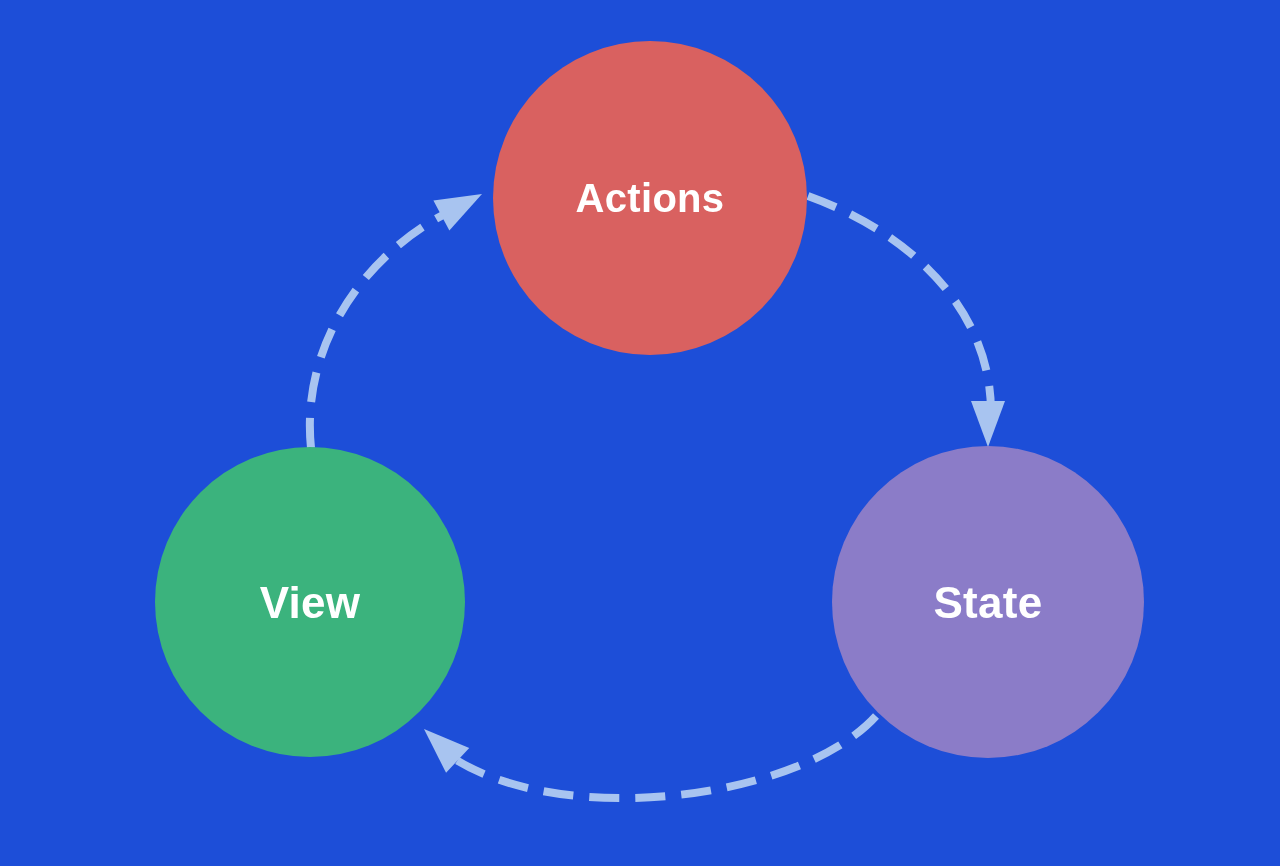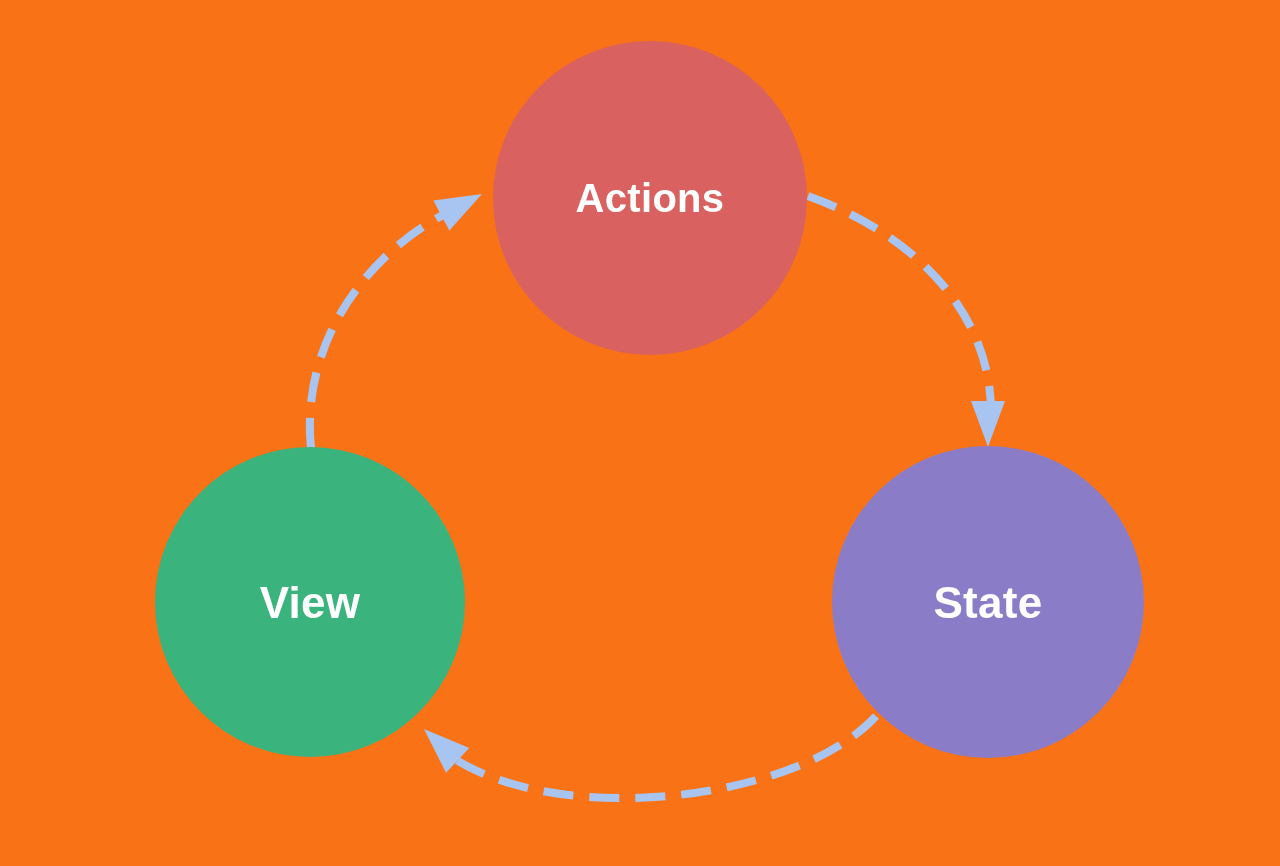--- a/index.html
+++ b/index.html
@@ -34,21 +34,21 @@
     fill: #ffffff;
     text-anchor: middle;
     dominant-baseline: central;
     paint-order: stroke;
     letter-spacing: 0.3px;
   }
 </style>
 </head>
 <body>
 
-<div id="diagram-root" style="background: #f97316;">
+<div id="diagram-root" style="background: #1d4ed8;">
 
   <svg id="flow-svg" viewBox="0 0 1280 866" xmlns="http://www.w3.org/2000/svg">
 
     <g>
 
       <g>
         <path id="edge-path-0" class="edge-line" fill="none" stroke-linecap="butt" d="M 808 196 C 930 240 1000 330 990 430" stroke="#a8c4f0" stroke-width="8" stroke-dasharray="30 16"></path>
         <polygon id="edge-head-0" class="edge-arrowhead" points="988.00,447.00 1005.00,401.00 971.00,401.00" fill="#a8c4f0"></polygon>
       </g>
 

